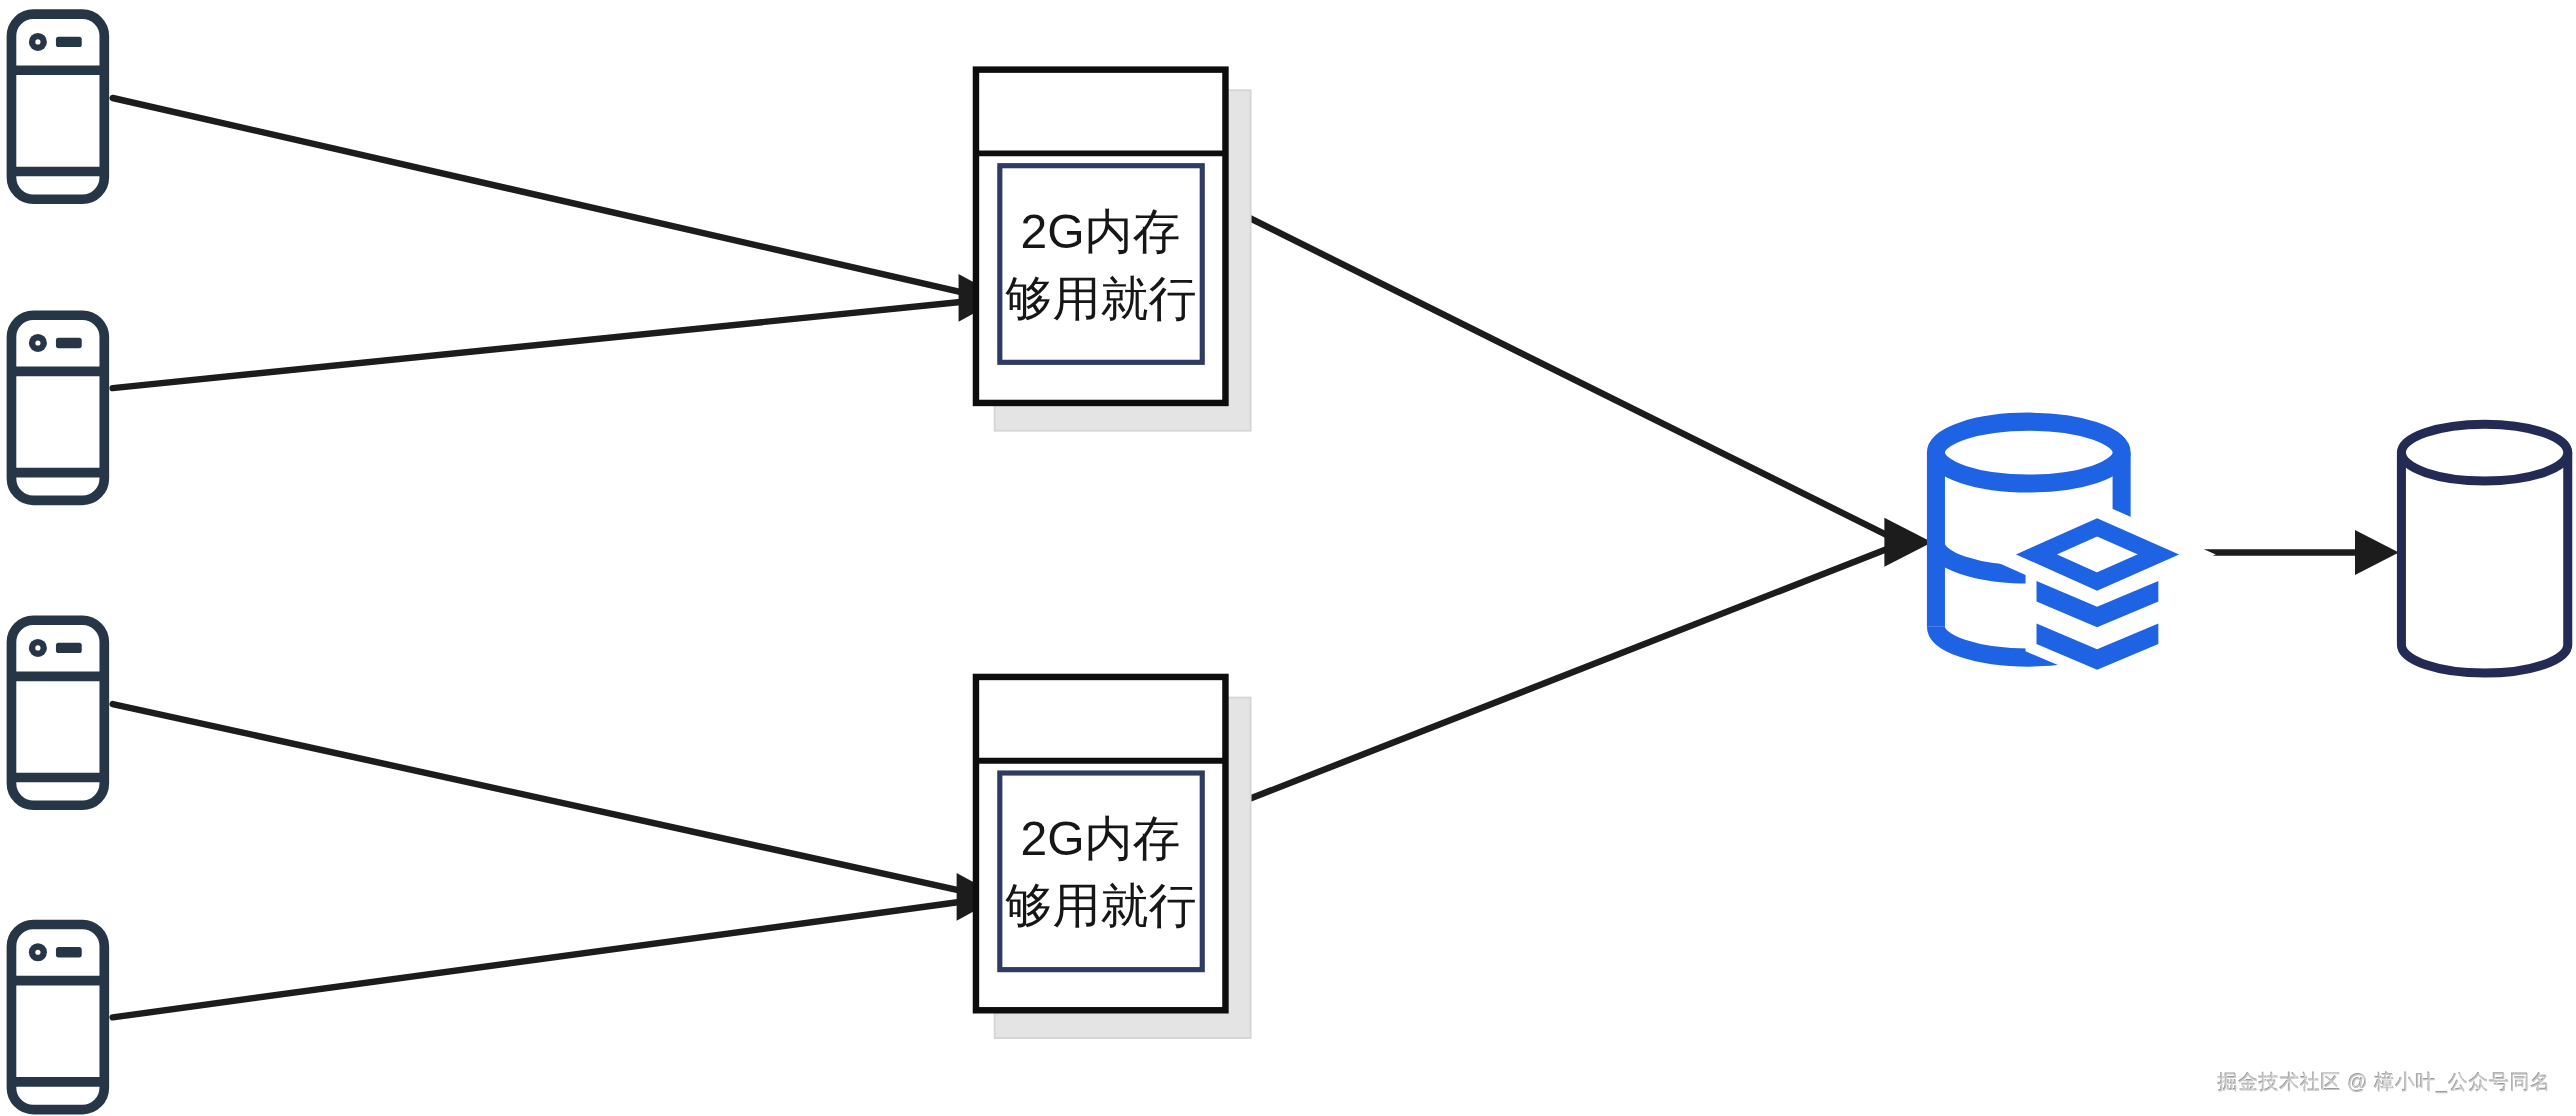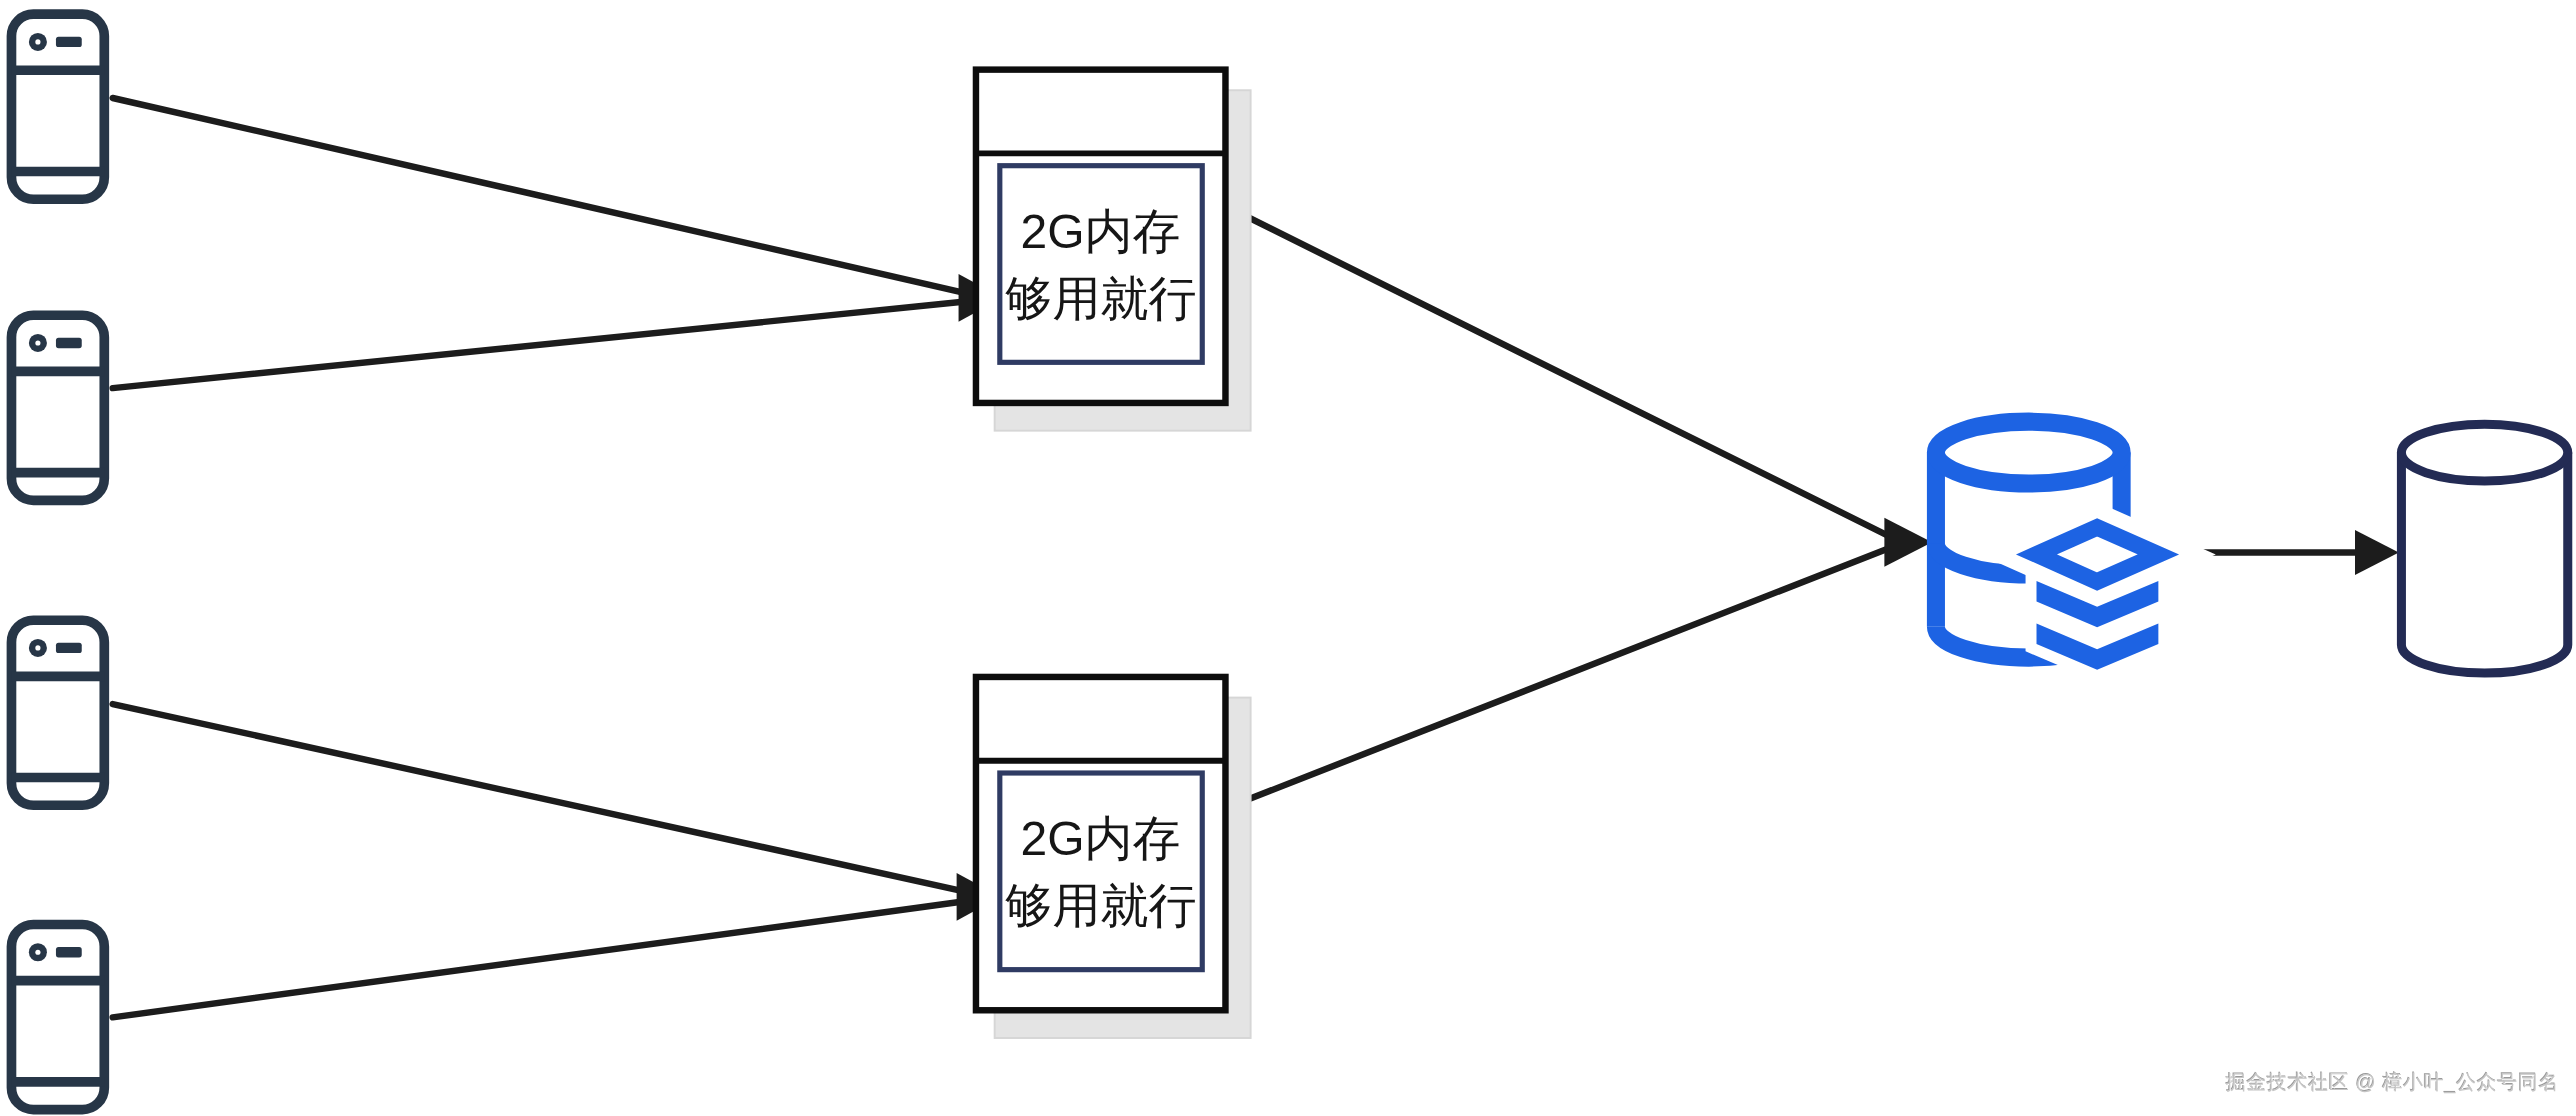--- a/index.html
+++ b/index.html
@@ -17,21 +17,21 @@
     display: flex; align-items: center; justify-content: center;
     text-align: center;
     white-space: pre-line;
     color: #161616;
     font-size: 48px;
     line-height: 67px;
     font-family: "Liberation Sans", sans-serif;
   }
   .watermark {
     position: absolute;
-    right: 17px; top: 1069px;
+    right: 25px; top: 1069px;
     font-size: 20px;
     letter-spacing: 0.6px;
     color: #c6c6c6;
     text-shadow: 0.6px 0.6px 0 #ffffff, -0.6px -0.6px 0 #9a9a9a;
     font-family: "Liberation Sans", sans-serif;
   }
 </style>
 </head>
 <body>
 

